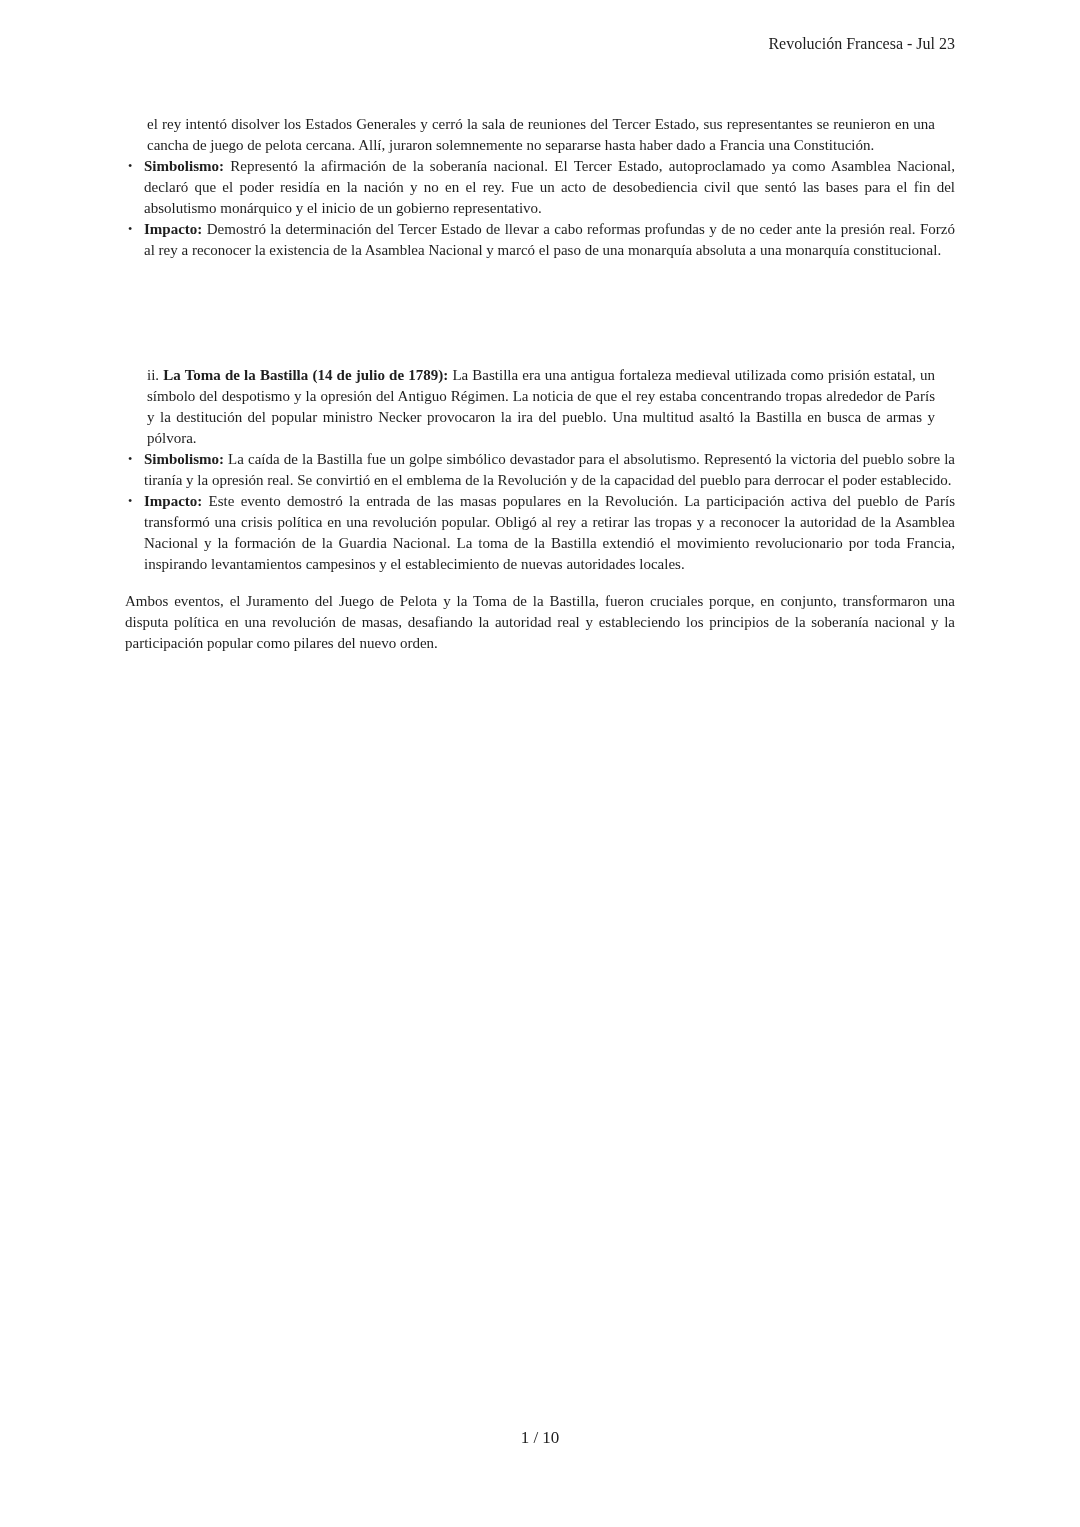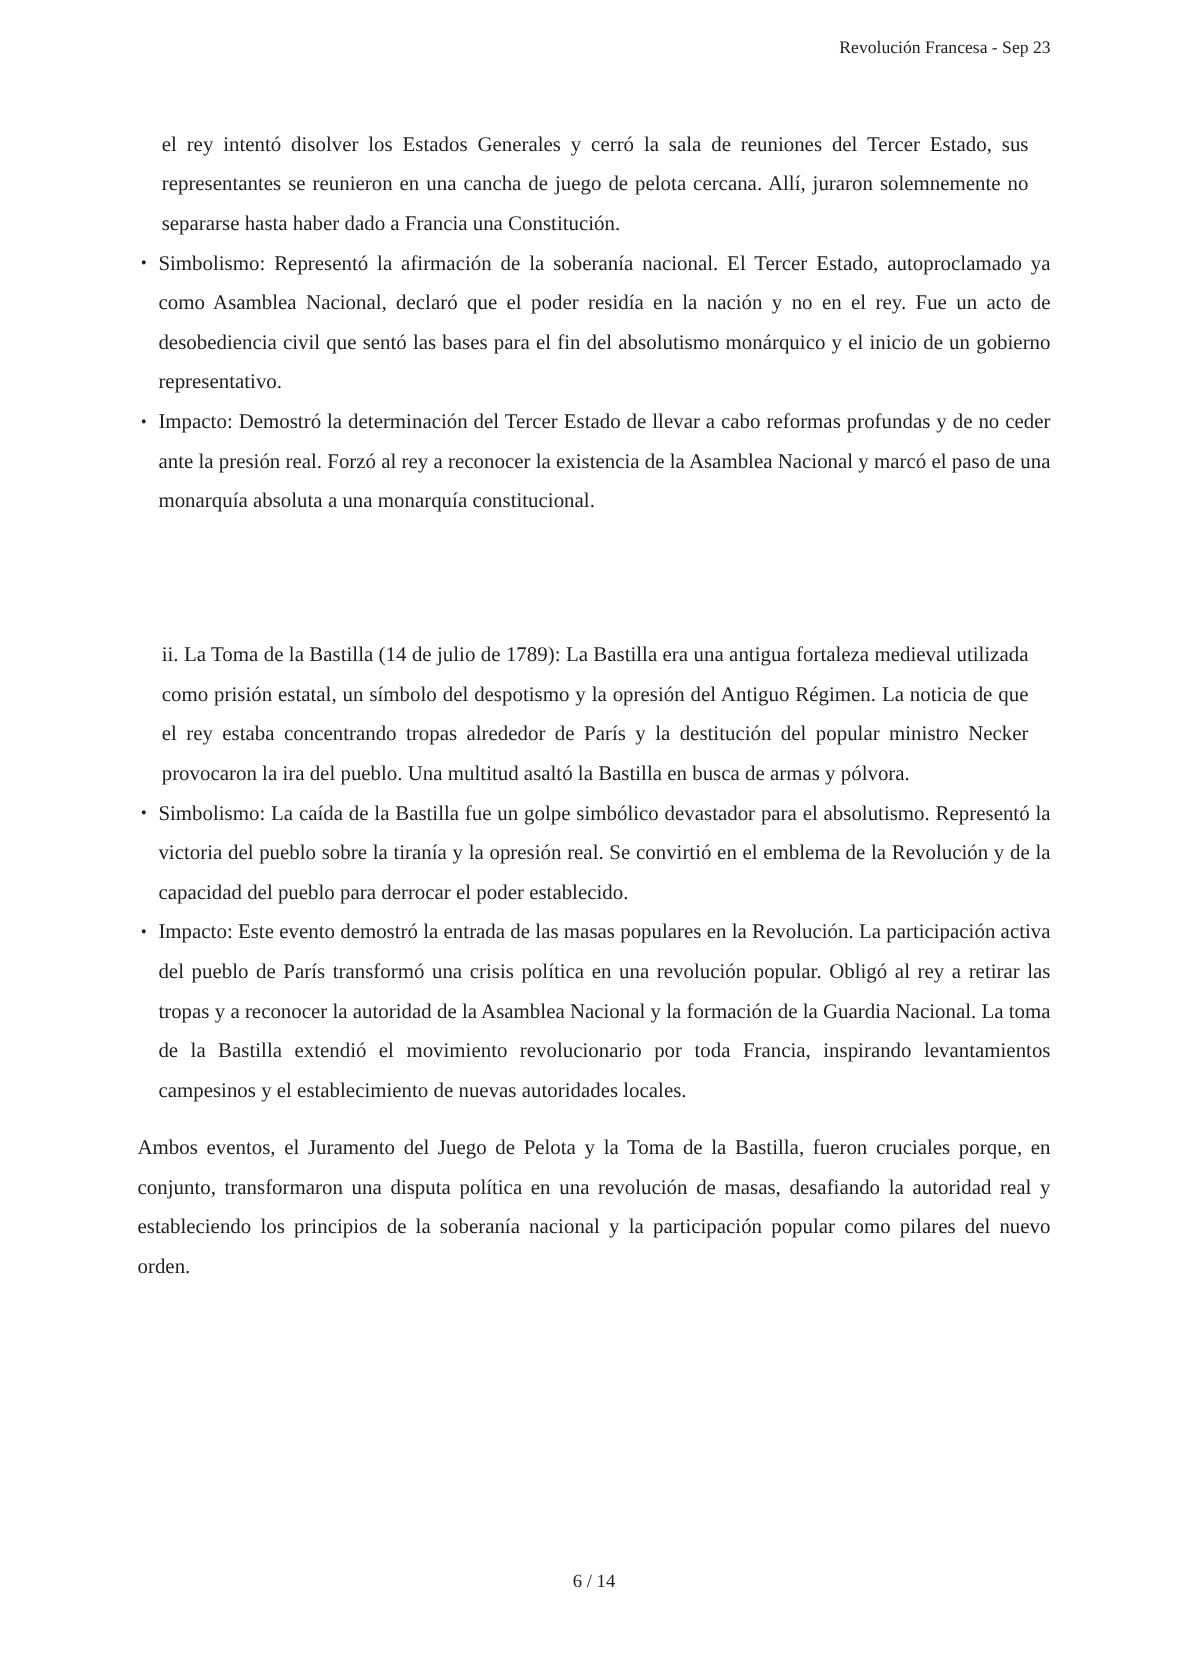--- a/index.html
+++ b/index.html
@@ -22,29 +22,29 @@
     text-align: right;
     font-size: 16px;
     line-height: 20px;
     color: #1e1e1e;
   }
   .content {
     position: absolute;
     top: 114px;
     left: 125px;
     width: 830px;
-    font-size: 19px;
-    line-height: 36px;
+    font-size: 15px;
+    line-height: 21px;
     text-align: justify;
     hyphens: auto;
     -webkit-hyphens: auto;
   }
   .inset { margin-left: 22px; margin-right: 20px; }
   p { margin: 0; }
-  .bold { font-weight: 400; }
+  .bold { font-weight: 700; }
   ul.bullets {
     list-style: none;
     margin: 0;
     padding: 0;
   }
   ul.bullets > li {
     position: relative;
     padding-left: 19px;
     text-align: justify;
   }
@@ -68,21 +68,21 @@
     line-height: 22px;
     color: #1e1e1e;
   }
 </style>
 </head>
 <body>
 
 <div class="page">
 
   <header class="page-header">
-    <span>Revolución Francesa - Sep 23</span>
+    <span>Revolución Francesa - Jul 23</span>
   </header>
 
   <main class="content">
 
     <p class="inset">el rey intentó disolver los Estados Generales y cerró la sala de reuniones del Tercer Estado, sus representantes se reunieron en una cancha de juego de pelota cercana. Allí, juraron solemnemente no separarse hasta haber dado a Francia una Constitución.</p>
 
     <ul class="bullets inset mt-list1">
       <li>
         <span class="marker">•</span><span class="bold">Simbolismo:</span><span> Representó la afirmación de la soberanía nacional. El Tercer Estado, autoproclamado ya como Asamblea Nacional, declaró que el poder residía en la nación y no en el rey. Fue un acto de desobediencia civil que sentó las bases para el fin del absolutismo monárquico y el inicio de un gobierno representativo.</span>
       </li>
@@ -103,16 +103,16 @@
       <li>
         <span class="marker">•</span><span class="bold">Impacto:</span><span> Este evento demostró la entrada de las masas populares en la Revolución. La participación activa del pueblo de París transformó una crisis política en una revolución popular. Obligó al rey a retirar las tropas y a reconocer la autoridad de la Asamblea Nacional y la formación de la Guardia Nacional. La toma de la Bastilla extendió el movimiento revolucionario por toda Francia, inspirando levantamientos campesinos y el establecimiento de nuevas autoridades locales.</span>
       </li>
     </ul>
 
     <p class="mt-closing">Ambos eventos, el Juramento del Juego de Pelota y la Toma de la Bastilla, fueron cruciales porque, en conjunto, transformaron una disputa política en una revolución de masas, desafiando la autoridad real y estableciendo los principios de la soberanía nacional y la participación popular como pilares del nuevo orden.</p>
 
   </main>
 
   <footer class="page-footer">
-    <span>6 / 14</span>
+    <span>1 / 10</span>
   </footer>
 
 </div>
 
 </body></html>

